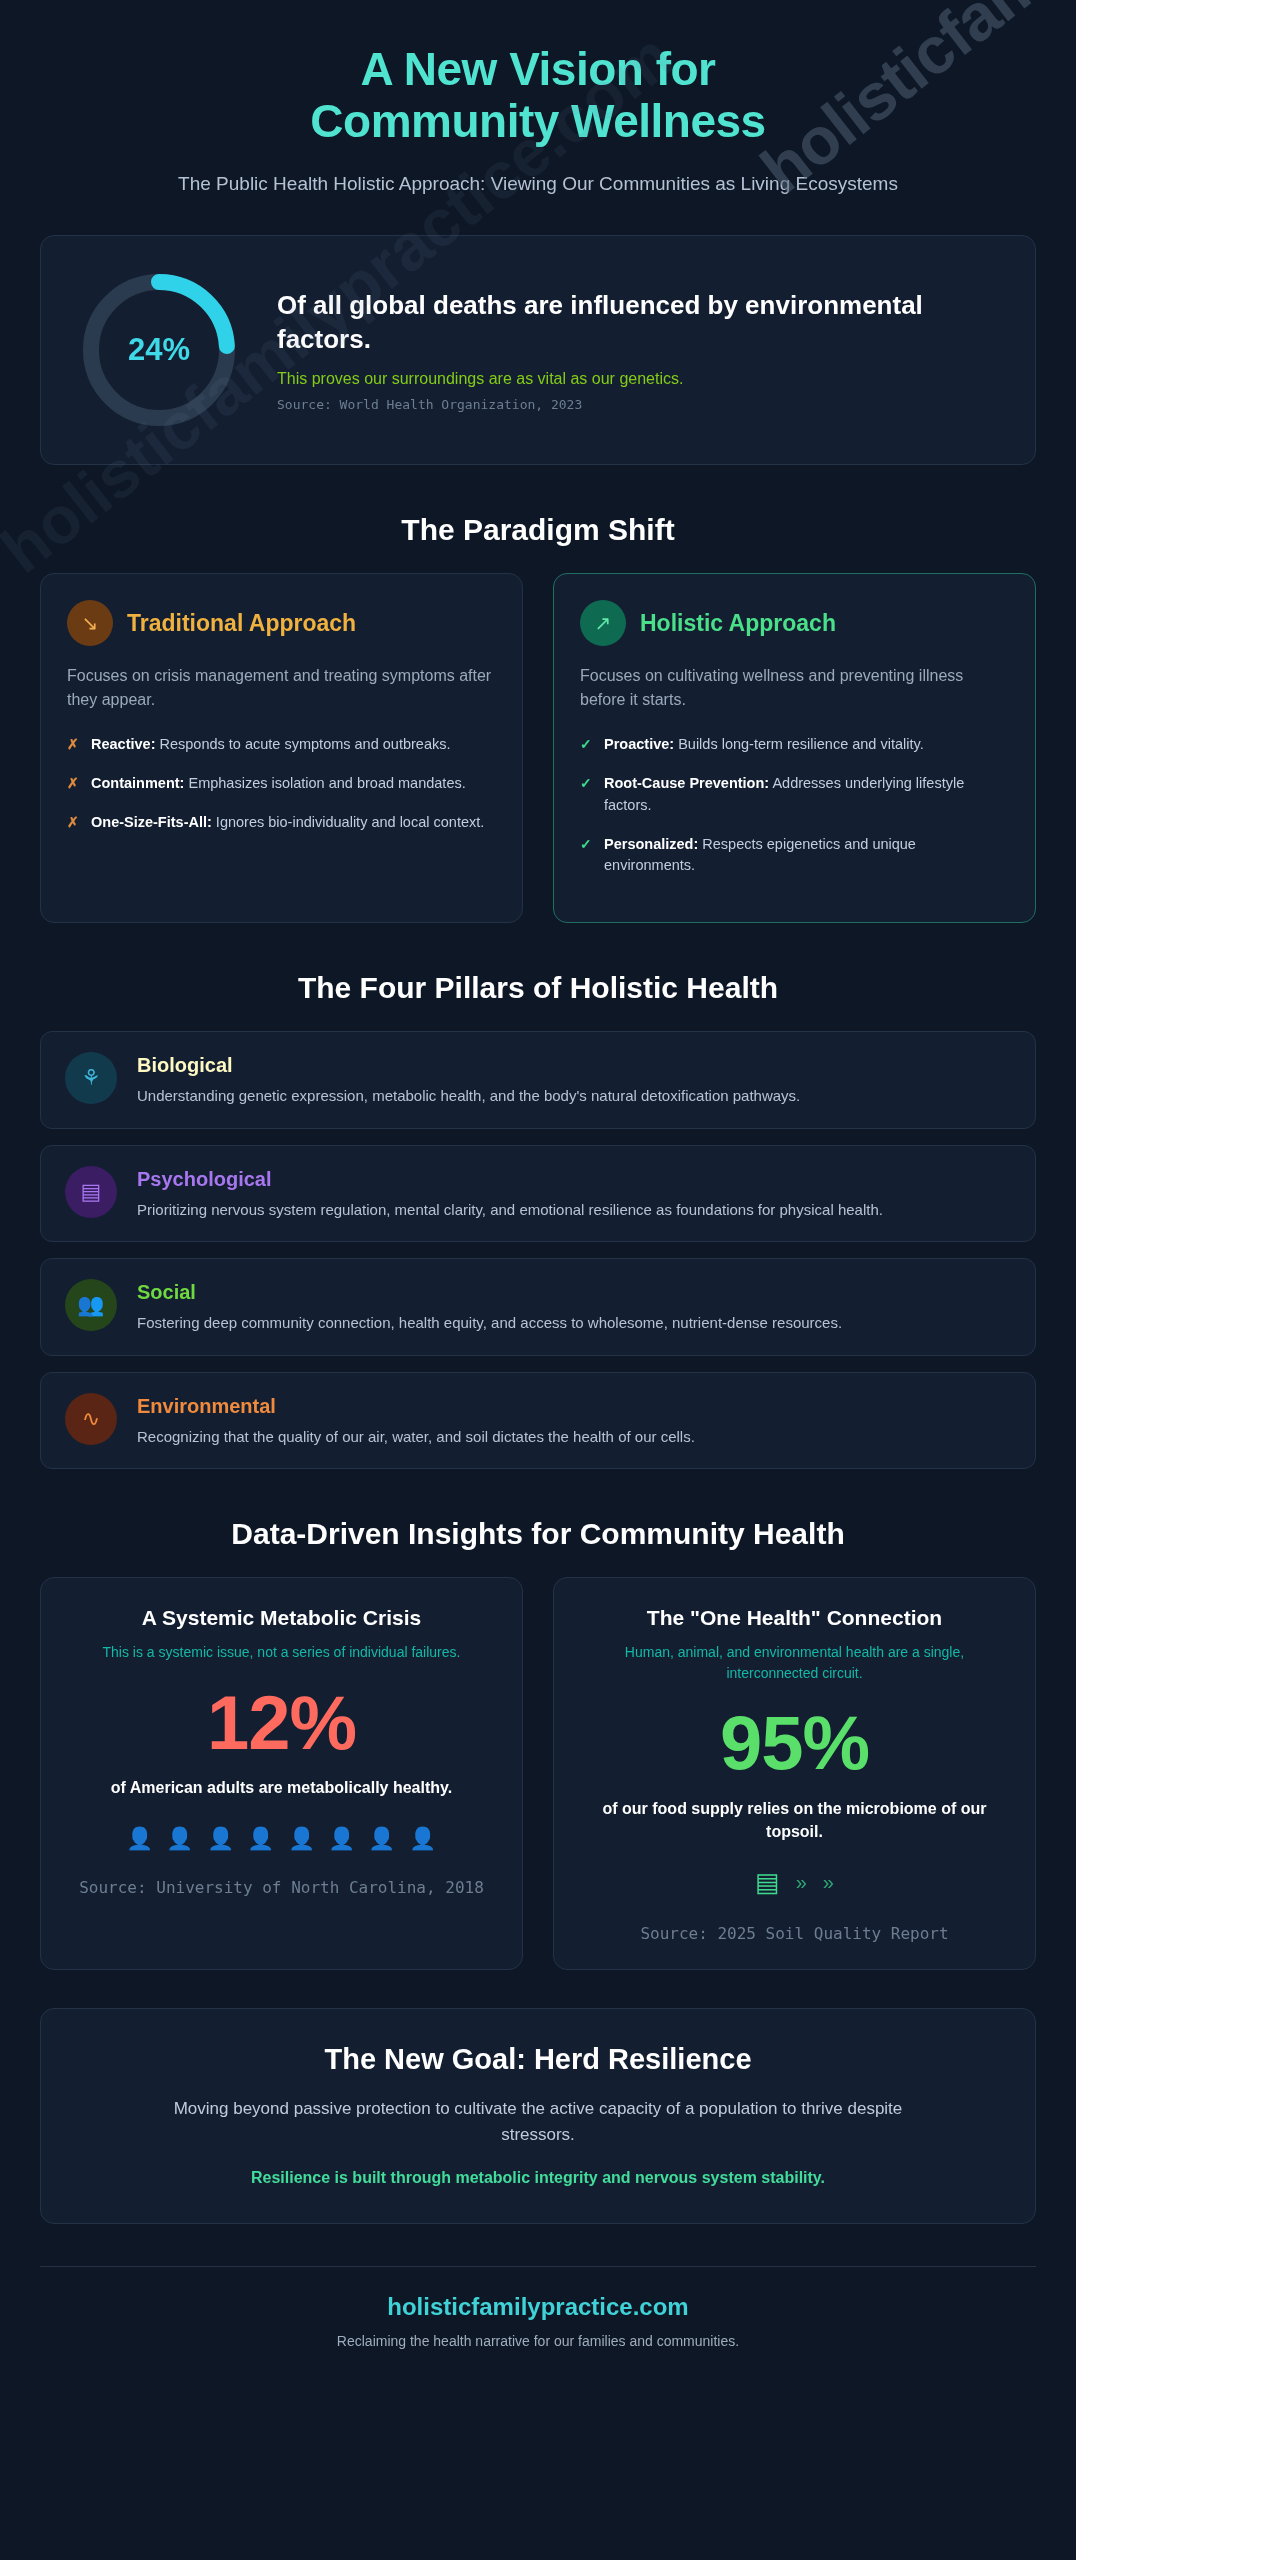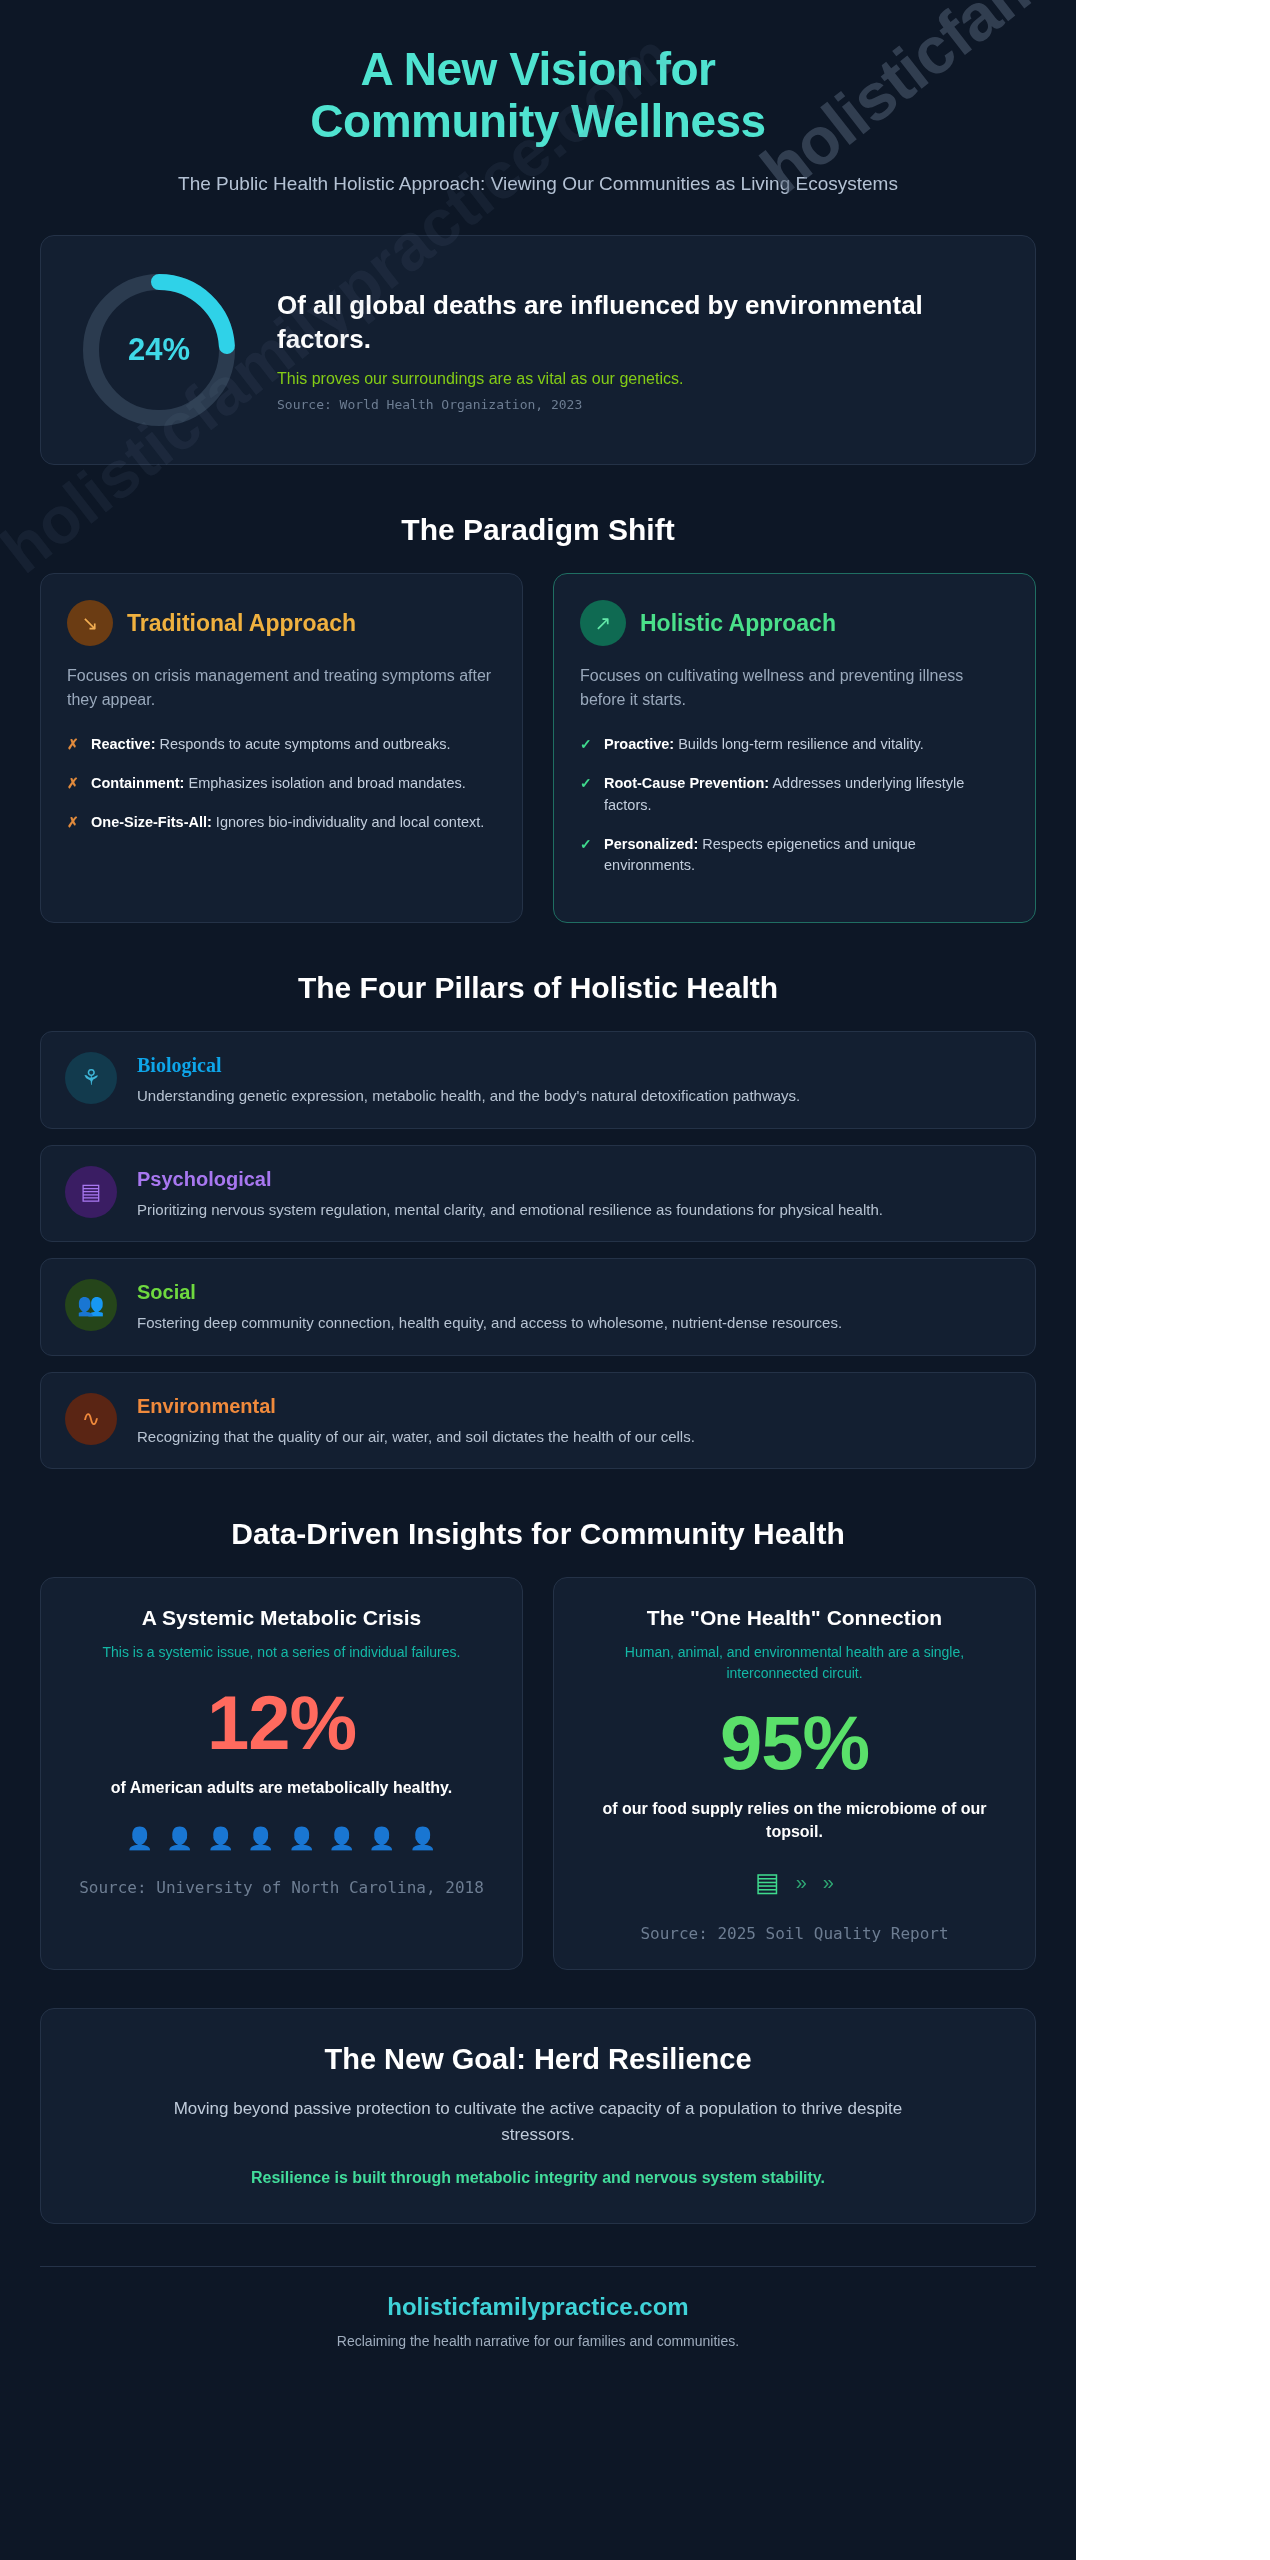--- a/index.html
+++ b/index.html
@@ -316,21 +316,21 @@
             </li>
           </ul>
         </div>
       </div>
 
       <h2 class="sec-head">The Four Pillars of Holistic Health</h2>
 
       <div class="pillar">
         <div class="pillar-icon" style="background:#123a4d;color:#3fb6d8;">⚘</div>
         <div class="pillar-body">
-          <div class="pillar-title" style="color:#0ea5e9;font-family:Liberation Serif, serif;">Biological</div>
+          <div class="pillar-title" style="color:#fef9c3;">Biological</div>
           <div class="pillar-desc">Understanding genetic expression, metabolic health, and the body's natural detoxification pathways.</div>
         </div>
       </div>
 
       <div class="pillar">
         <div class="pillar-icon" style="background:#3a1d63;color:#a877f0;">▤</div>
         <div class="pillar-body">
           <div class="pillar-title" style="color:#a877f0;">Psychological</div>
           <div class="pillar-desc">Prioritizing nervous system regulation, mental clarity, and emotional resilience as foundations for physical health.</div>
         </div>

